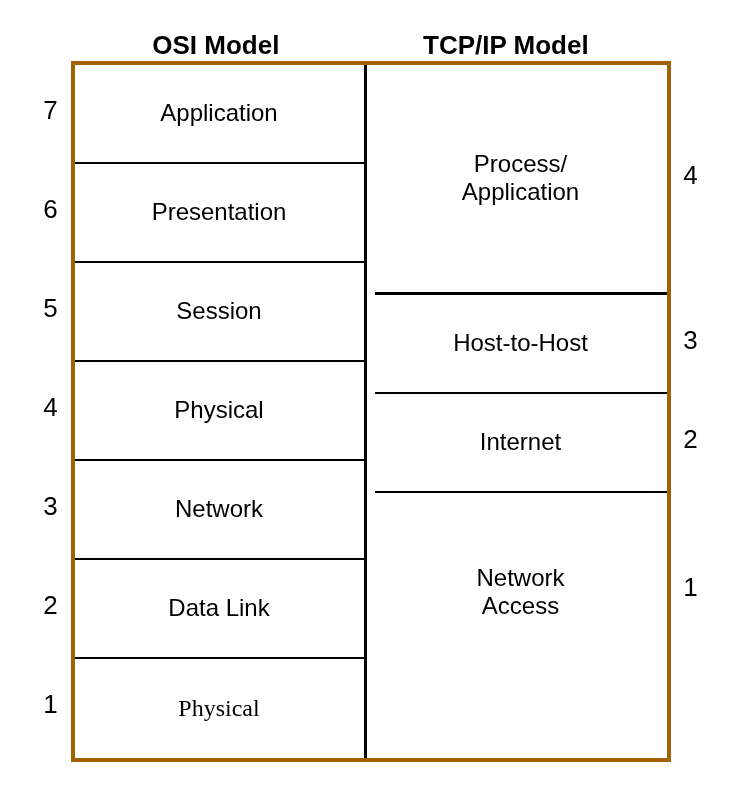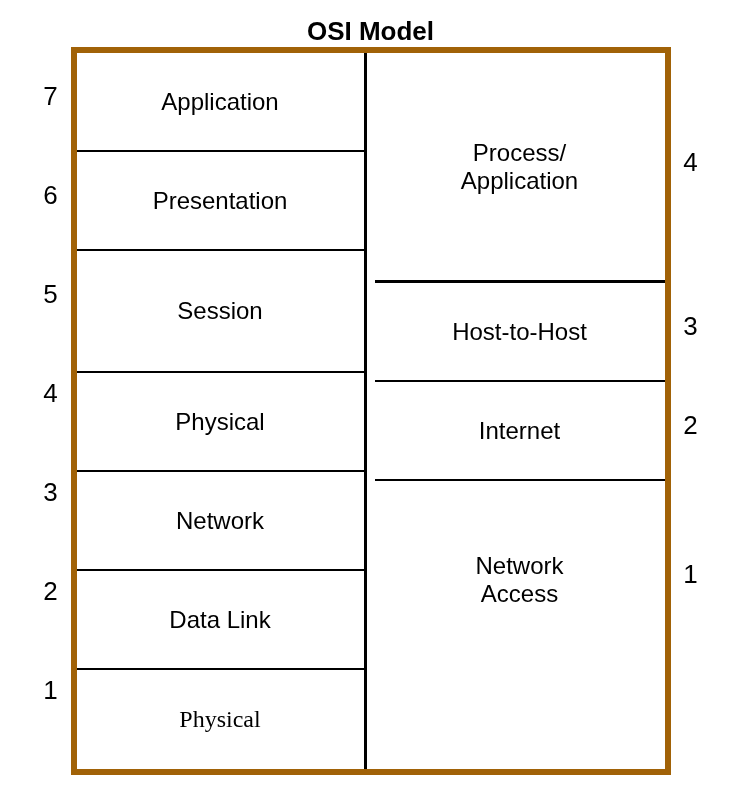--- a/index.html
+++ b/index.html
@@ -41,21 +41,21 @@
 
     .main-content {
       display: flex;
       align-items: stretch;
       width: 100%;
     }
 
     .tables-wrapper {
       display: flex;
       flex: 1;
-      border: 6px solid #a16207;
+      border: 4px solid #a16207;
       gap: 8px;
     }
 
     .osi-column {
       display: flex;
       flex-direction: column;
       width: 50%;
       border-right: 3px solid #000;
     }
 
@@ -92,21 +92,21 @@
       text-align: center;
     }
 
     .tcpip-cell:last-child {
       border-bottom: none;
     }
 
     
     .osi-layer-7 { height: 99px; }
     .osi-layer-6 { height: 99px; }
-    .osi-layer-5 { height: 122px; }
+    .osi-layer-5 { height: 99px; }
     .osi-layer-4 { height: 99px; }
     .osi-layer-3 { height: 99px; }
     .osi-layer-2 { height: 99px; }
     .osi-layer-1 { height: 99px; }
 
     
     .tcpip-process { height: 230px; border-bottom: 3px solid #000; }
     .tcpip-host { height: 99px; text-align: center; }
     .tcpip-internet { height: 99px; }
     .tcpip-network { height: 198px; border-bottom: none; }
@@ -162,20 +162,21 @@
       color: #000;
     }
   </style>
 </head>
 <body>
 
 <div class="diagram-container">
 
   <div class="header-row">
     <div class="header-title">OSI Model</div>
+    <div class="header-title">TCP/IP Model</div>
   </div>
 
   <div class="main-content">
 
     <div class="osi-nums-wrapper">
       <div class="osi-num-item">7</div>
       <div class="osi-num-item">6</div>
       <div class="osi-num-item">5</div>
       <div class="osi-num-item">4</div>
       <div class="osi-num-item">3</div>

